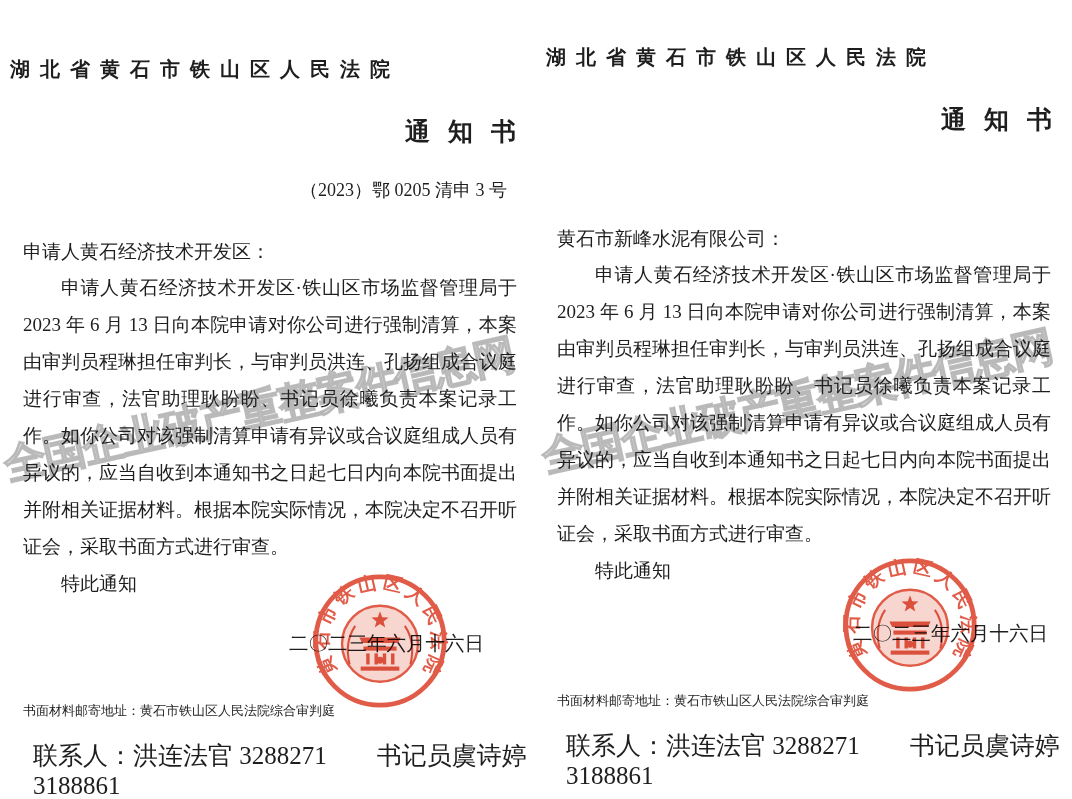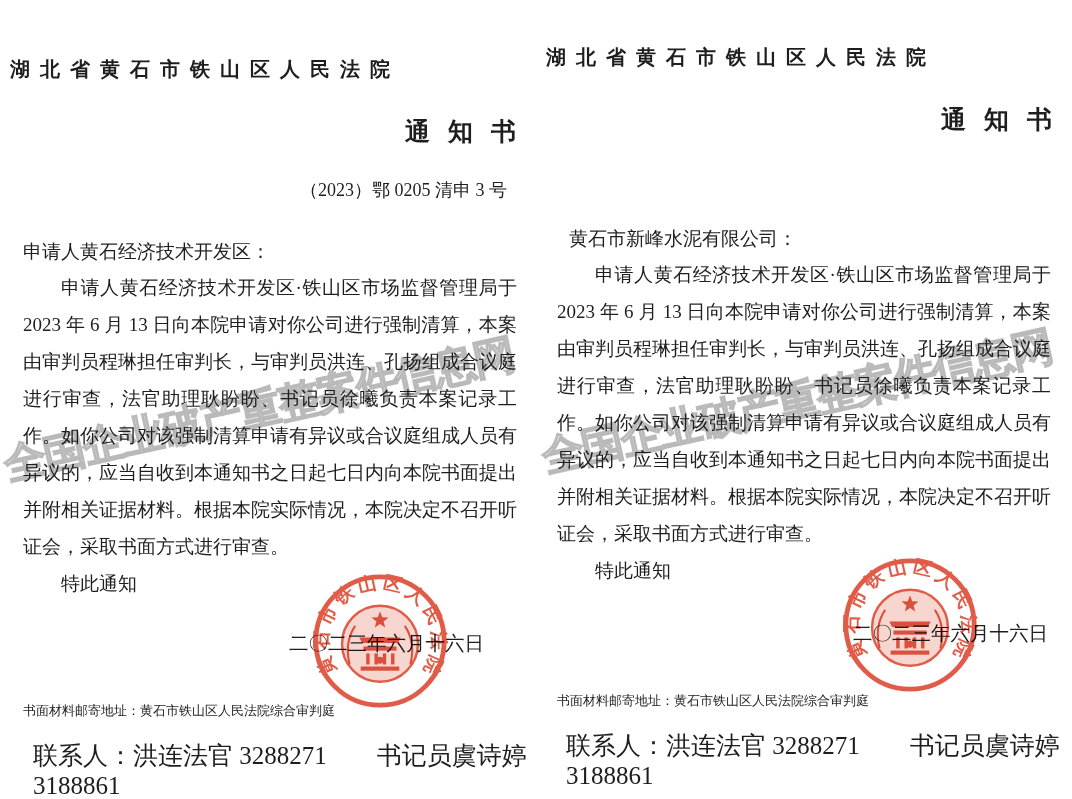--- a/index.html
+++ b/index.html
@@ -62,21 +62,21 @@
   .page-left  .caseno{top:178px;right:29px;margin-left:45px;}
   .page-right .caseno{top:167px;right:29px;}
 
   
   .addressee{
     position:absolute;
     font-size:19px;
     z-index:1;
   }
   .page-left  .addressee{top:239px;left:23px;}
-  .page-right .addressee{top:226px;left:33px;}
+  .page-right .addressee{top:226px;left:21px;}
 
   .body-block{
     position:absolute;
     width:494px;
     font-size:19px;
     line-height:37px;
     text-align:justify;
     z-index:1;
   }
   .page-left  .body-block{top:269px;left:23px;}

